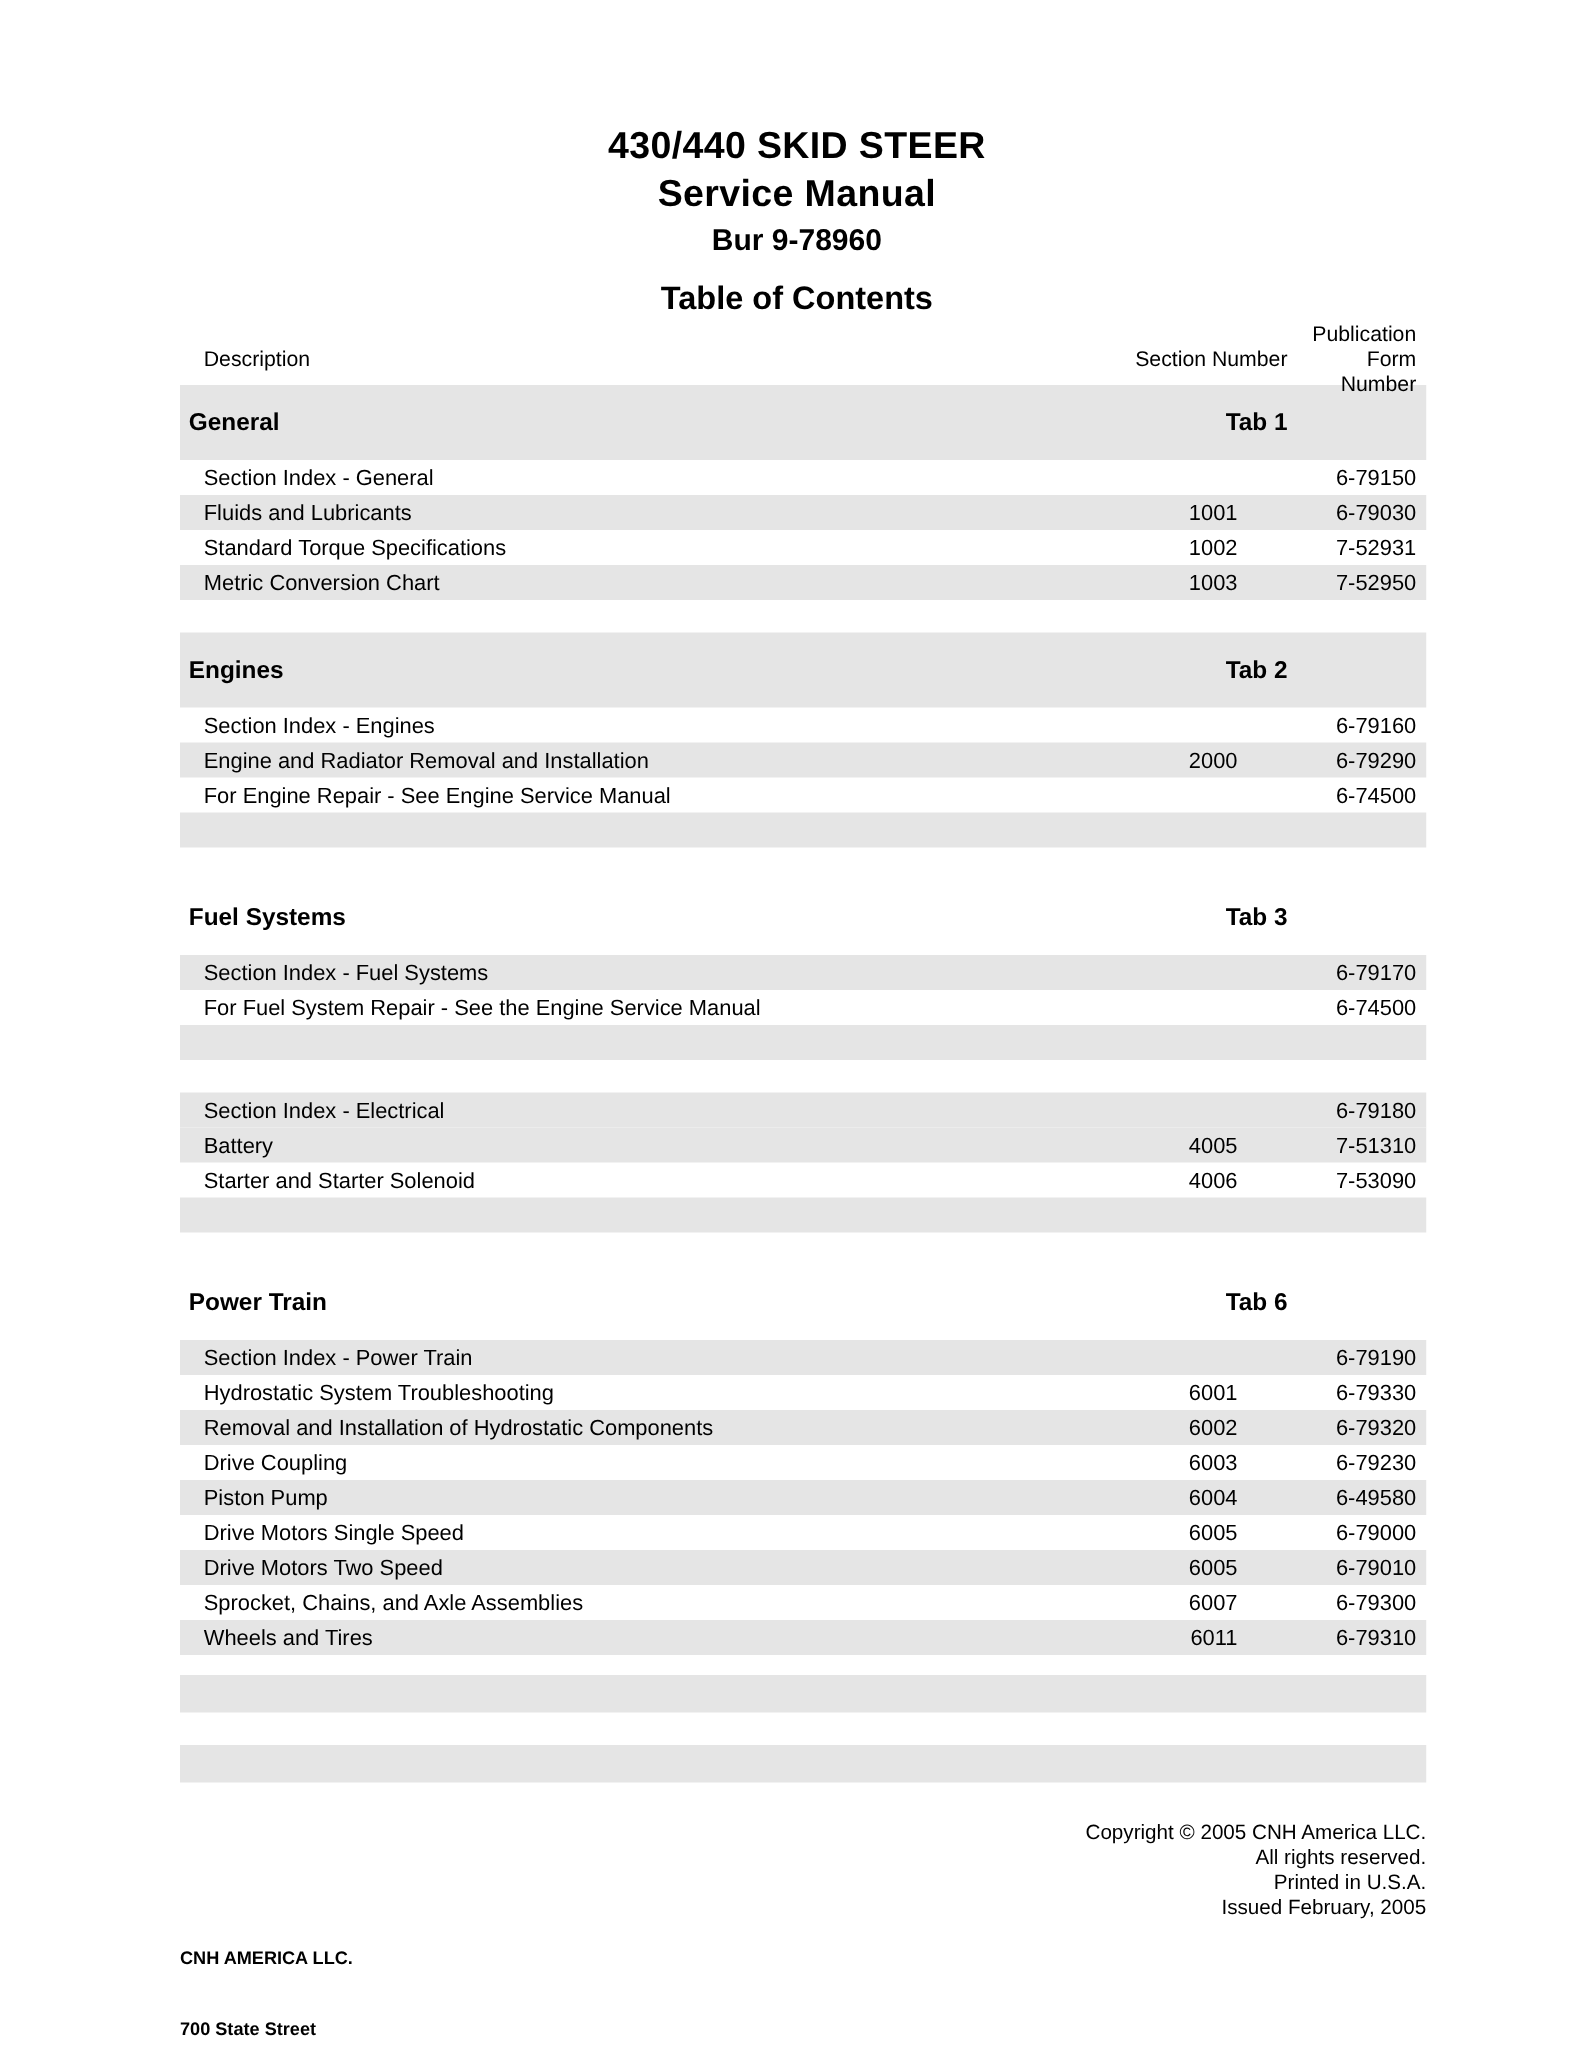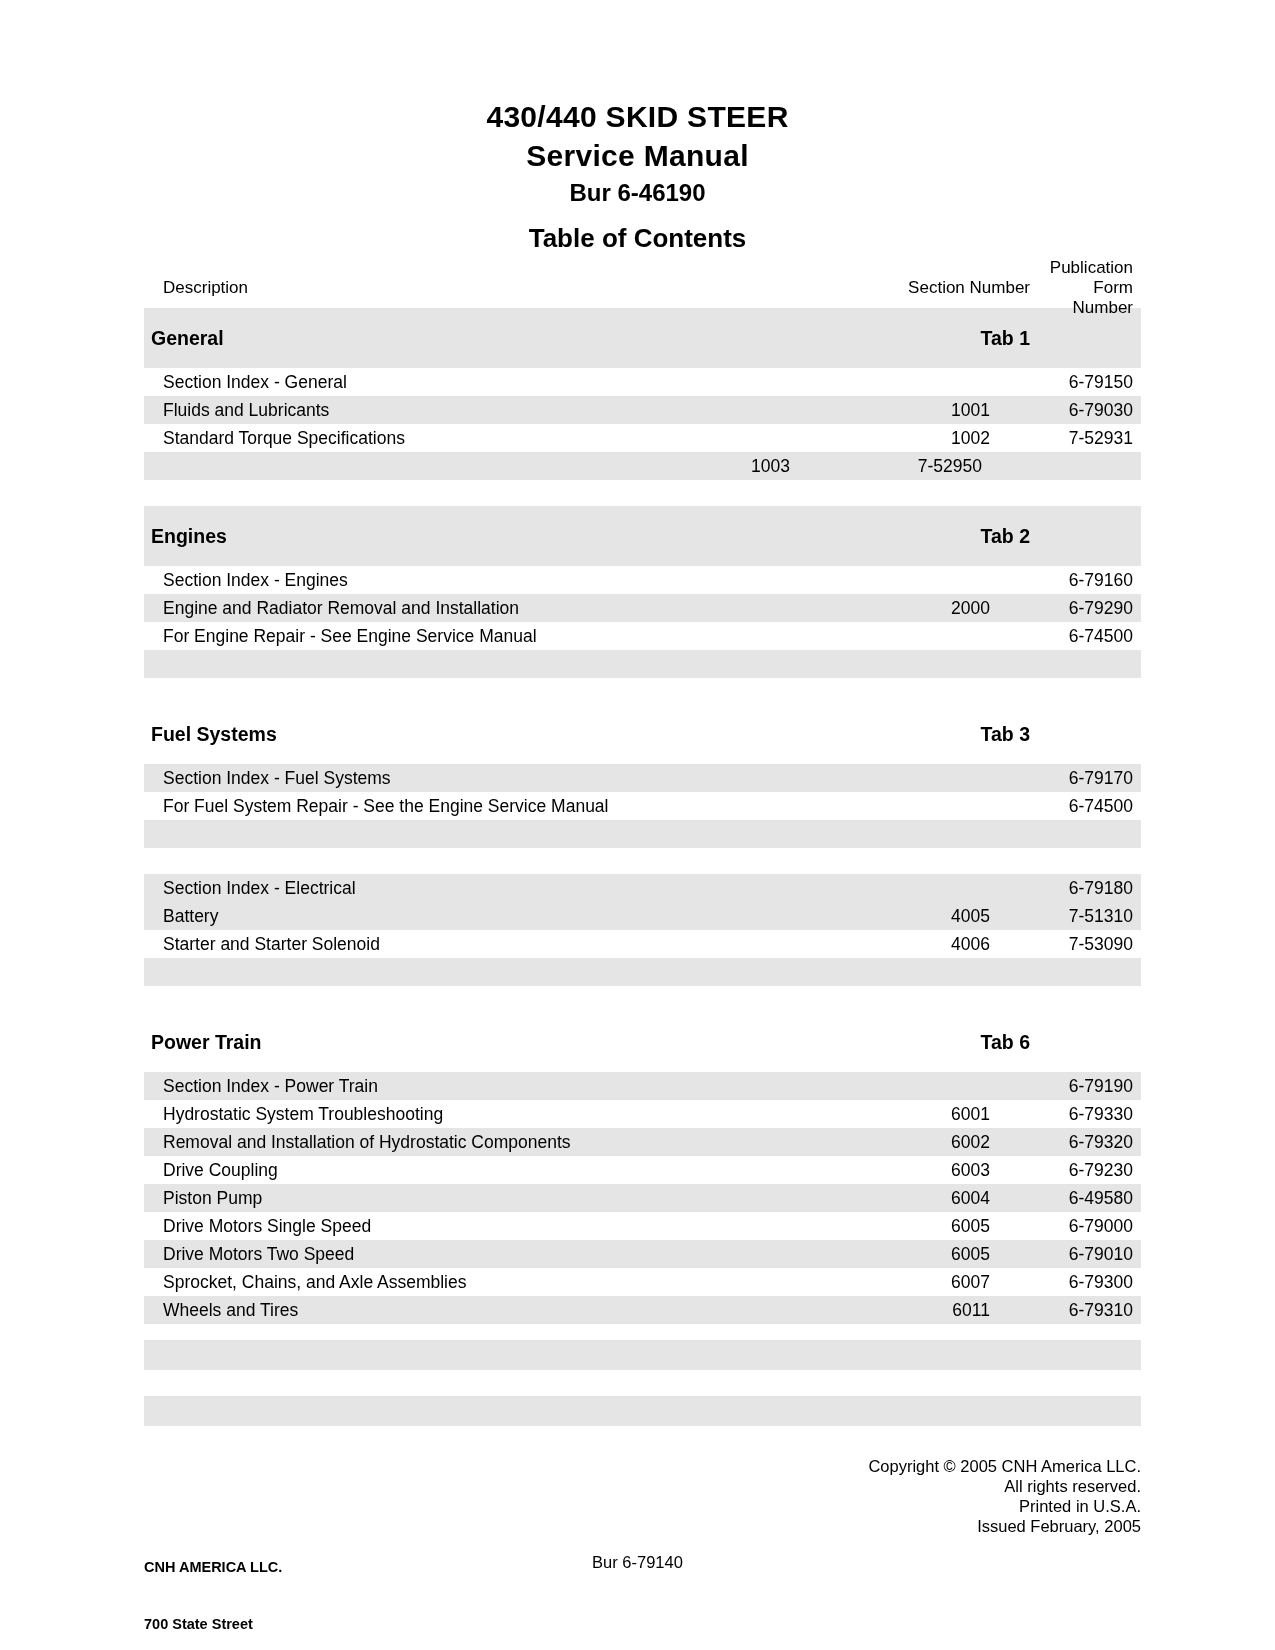--- a/index.html
+++ b/index.html
@@ -41,21 +41,21 @@
   .footer-right { position:absolute; right:134px; top:1456px; text-align:right; font-size:16.5px; line-height:20px; }
 </style>
 </head>
 <body>
 
 <div class="page">
 
   <header class="doc-header">
     <div class="title-1">430/440 SKID STEER</div>
     <div class="title-2">Service Manual</div>
-    <div class="title-3">Bur 6-46190</div>
+    <div class="title-3">Bur 9-78960</div>
     <div class="toc-title">Table of Contents</div>
   </header>
 
   <div class="toc">
     <div class="row-grid col-head">
       <div class="c-desc">Description</div>
       <div class="c-sec">Section Number</div>
       <div class="c-pub pub-head">
         <div>Publication</div>
         <div>Form Number</div>
@@ -76,20 +76,21 @@
           <div class="c-desc">Fluids and Lubricants</div>
           <div class="c-sec">1001</div>
           <div class="c-pub">6-79030</div>
         </div>
         <div class="row-grid toc-row">
           <div class="c-desc">Standard Torque Specifications</div>
           <div class="c-sec">1002</div>
           <div class="c-pub">7-52931</div>
         </div>
         <div class="row-grid toc-row shaded">
+          <div class="c-desc">Metric Conversion Chart</div>
           <div class="c-sec">1003</div>
           <div class="c-pub">7-52950</div>
         </div>
         <div class="section-gap"></div>
         <div class="row-grid section-header shaded">
           <div class="c-desc">Engines</div>
           <div class="c-sec">Tab 2</div>
           <div class="c-pub"></div>
         </div>
         <div class="row-grid toc-row">
@@ -200,21 +201,20 @@
       <div class="bottom-bar shaded"></div>
       <div class="bottom-bar shaded"></div>
     </div>
 
   <div class="footer-company">
     <div>CNH AMERICA LLC.</div>
     <div>700 State Street</div>
     
   </div>
 
-  <div class="footer-center">Bur 6-79140</div>
 
   <div class="footer-right">
     <div>Copyright © 2005 CNH America LLC.</div>
     <div>All rights reserved.</div>
     <div>Printed in U.S.A.</div>
     <div>Issued February, 2005</div>
   </div>
 
 </div>
 

